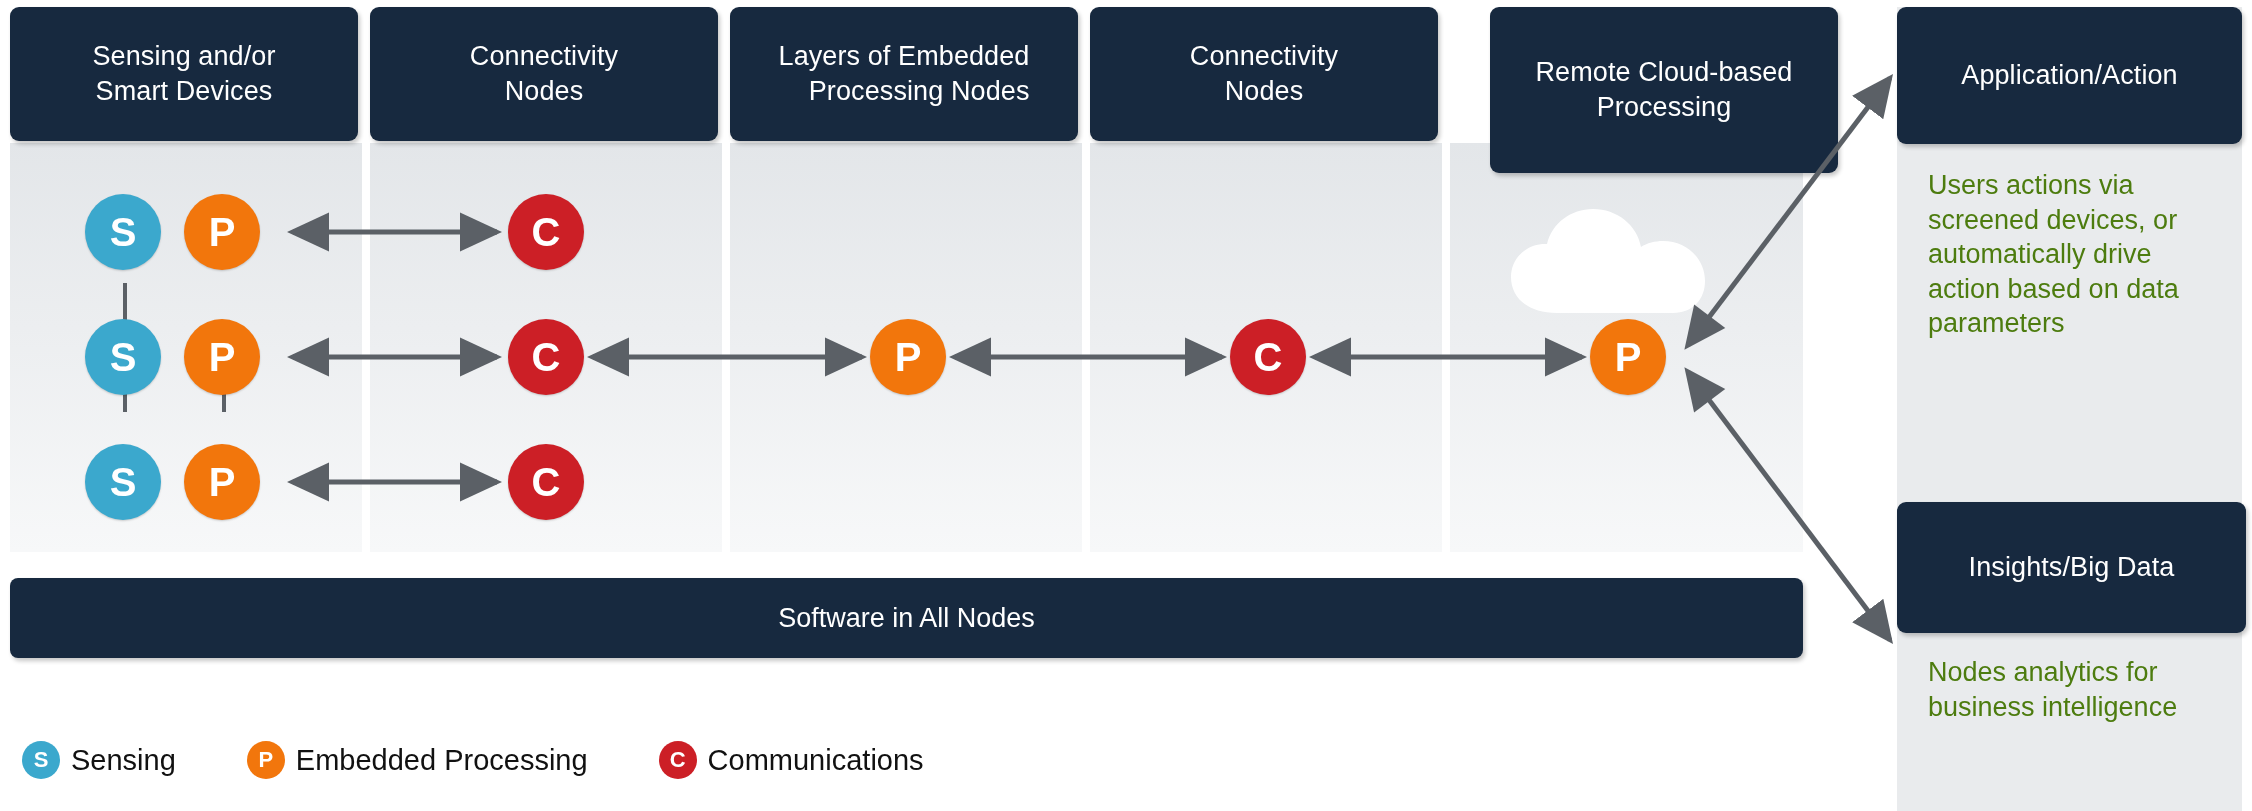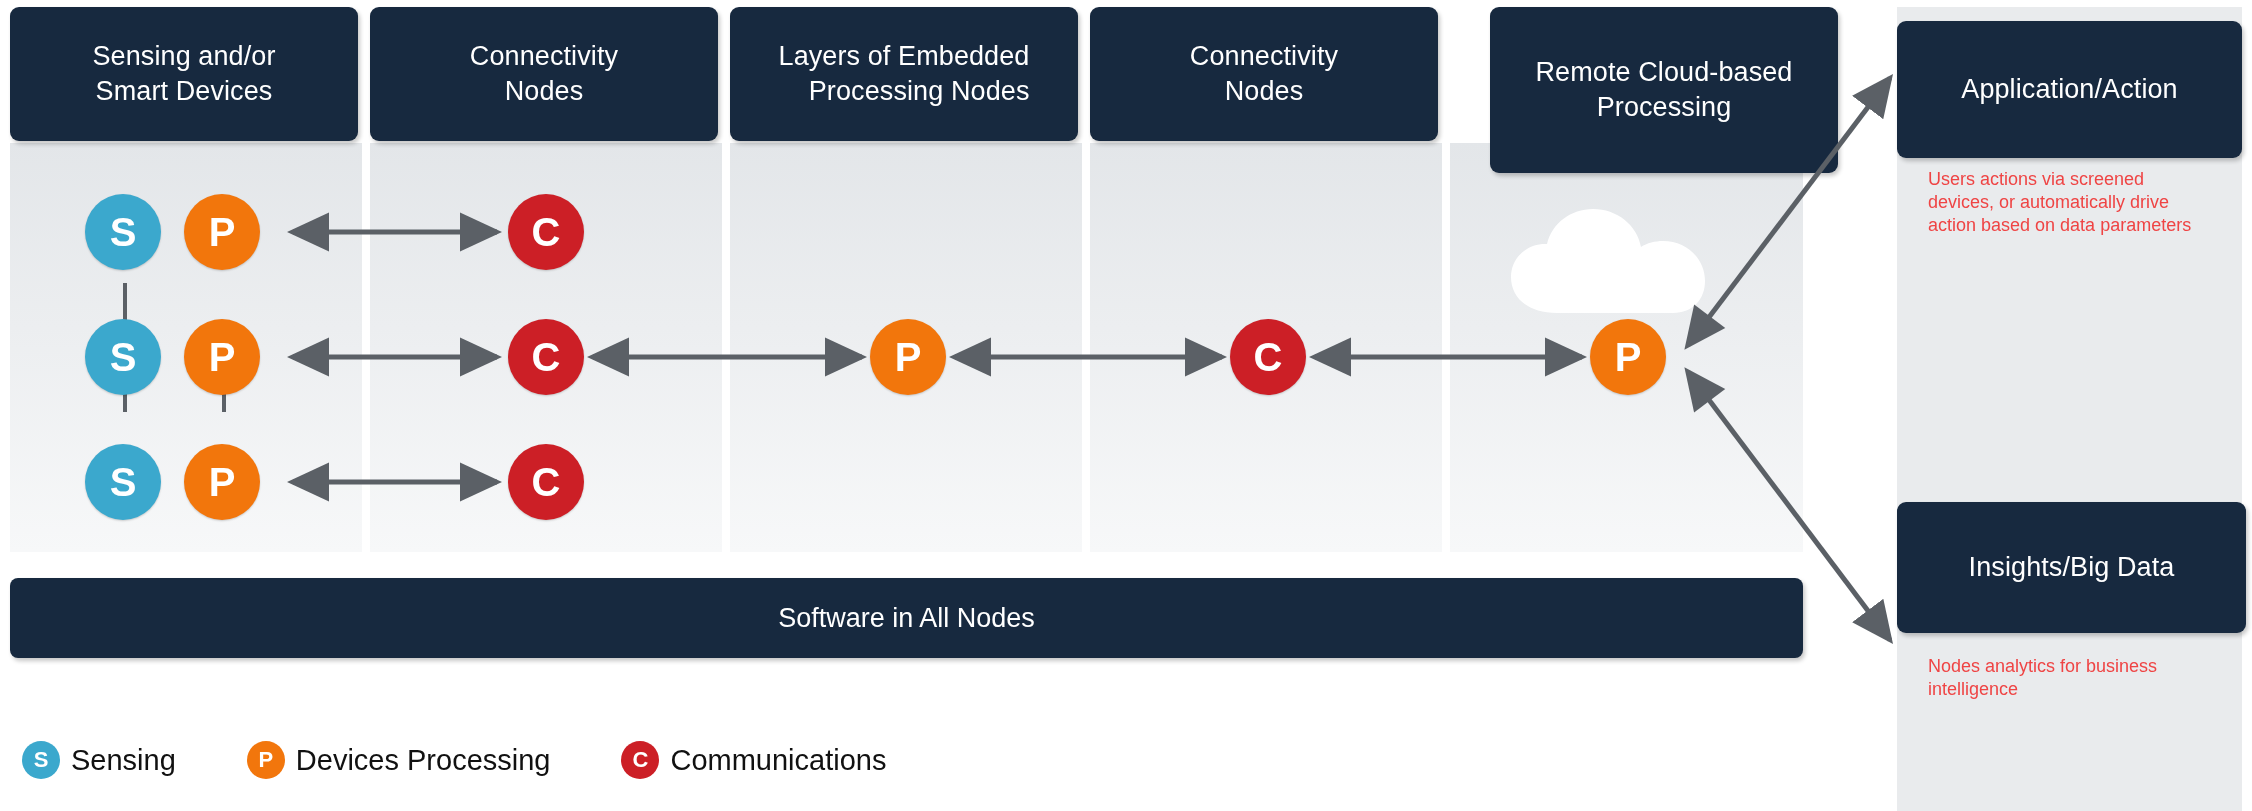--- a/index.html
+++ b/index.html
@@ -67,22 +67,22 @@
   
   #cloud{position:absolute;}
 
   
   .side-panel{
     position:absolute;
     background:#e9ebed;
   }
   .side-body{
     position:absolute;
-    color:#ef4444;
-    font-size:18px;
+    color:#4d7c0f;
+    font-size:27px;
     line-height:1.28;
   }
 
   
   #legend{position:absolute;display:flex;align-items:center;}
   .legend-item{display:flex;align-items:center;}
   .legend-dot{
     border-radius:50%;
     width:38px;height:38px;
     display:flex;align-items:center;justify-content:center;
@@ -202,21 +202,21 @@
 
   <div class="node p" style="left:1590px; top:319px; width:76px; height:76px;">
     <span>P</span>
   </div>
 
   <div id="software-bar" style="left:10px; top:578px; width:1793px; height:80px;">
     <span>Software in All Nodes</span>
   </div>
 
   <div class="side-panel" style="left:1897px; top:7px; width:345px; height:495px;"></div>
-  <div class="hdr" style="left:1897px; top:21px; width:345px; height:137px; border-radius:9px;">
+  <div class="hdr" style="left:1897px; top:7px; width:345px; height:137px; border-radius:9px;">
     <span>Application/Action</span>
   </div>
   <div class="side-body" style="left:1928px; top:168px; width:266px;">
     <span>Users actions via screened devices, or automatically drive action based on data parameters</span>
   </div>
 
   <div class="side-panel" style="left:1897px; top:502px; width:345px; height:309px;"></div>
   <div class="hdr" style="left:1897px; top:502px; width:349px; height:131px; border-radius:9px;">
     <span>Insights/Big Data</span>
   </div>
@@ -228,21 +228,21 @@
     <div class="legend-item" style="margin-right:71px;">
       <span class="legend-dot s">
         <span>S</span>
       </span>
       <span class="legend-label">Sensing</span>
     </div>
     <div class="legend-item" style="margin-right:71px;">
       <span class="legend-dot p">
         <span>P</span>
       </span>
-      <span class="legend-label">Devices Processing</span>
+      <span class="legend-label">Embedded Processing</span>
     </div>
     <div class="legend-item">
       <span class="legend-dot c">
         <span>C</span>
       </span>
       <span class="legend-label">Communications</span>
     </div>
   </div>
 
 </div>

